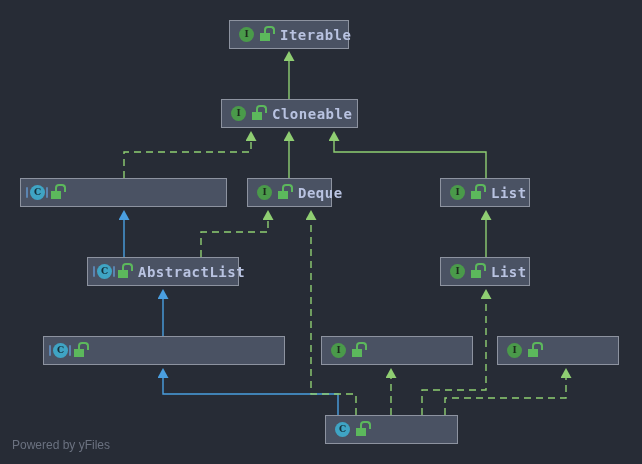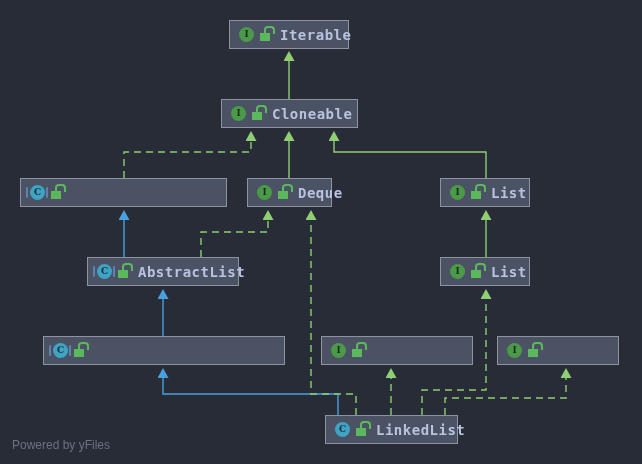--- a/index.html
+++ b/index.html
@@ -259,18 +259,17 @@
         </span>
       </div>
       <div class="node" style="left: 325px; top: 415px; width: 133px;">
         <span class="type-icon cls">
           <span class="disc">C</span>
         </span>
         <span class="lock-icon">
           <span class="shackle"></span>
           <span class="body"></span>
         </span>
-        <span class="label">LinkedList</span>
       </div>
     </div>
 
   <div id="watermark">Powered by yFiles</div>
 </div>
 
 </body></html>

